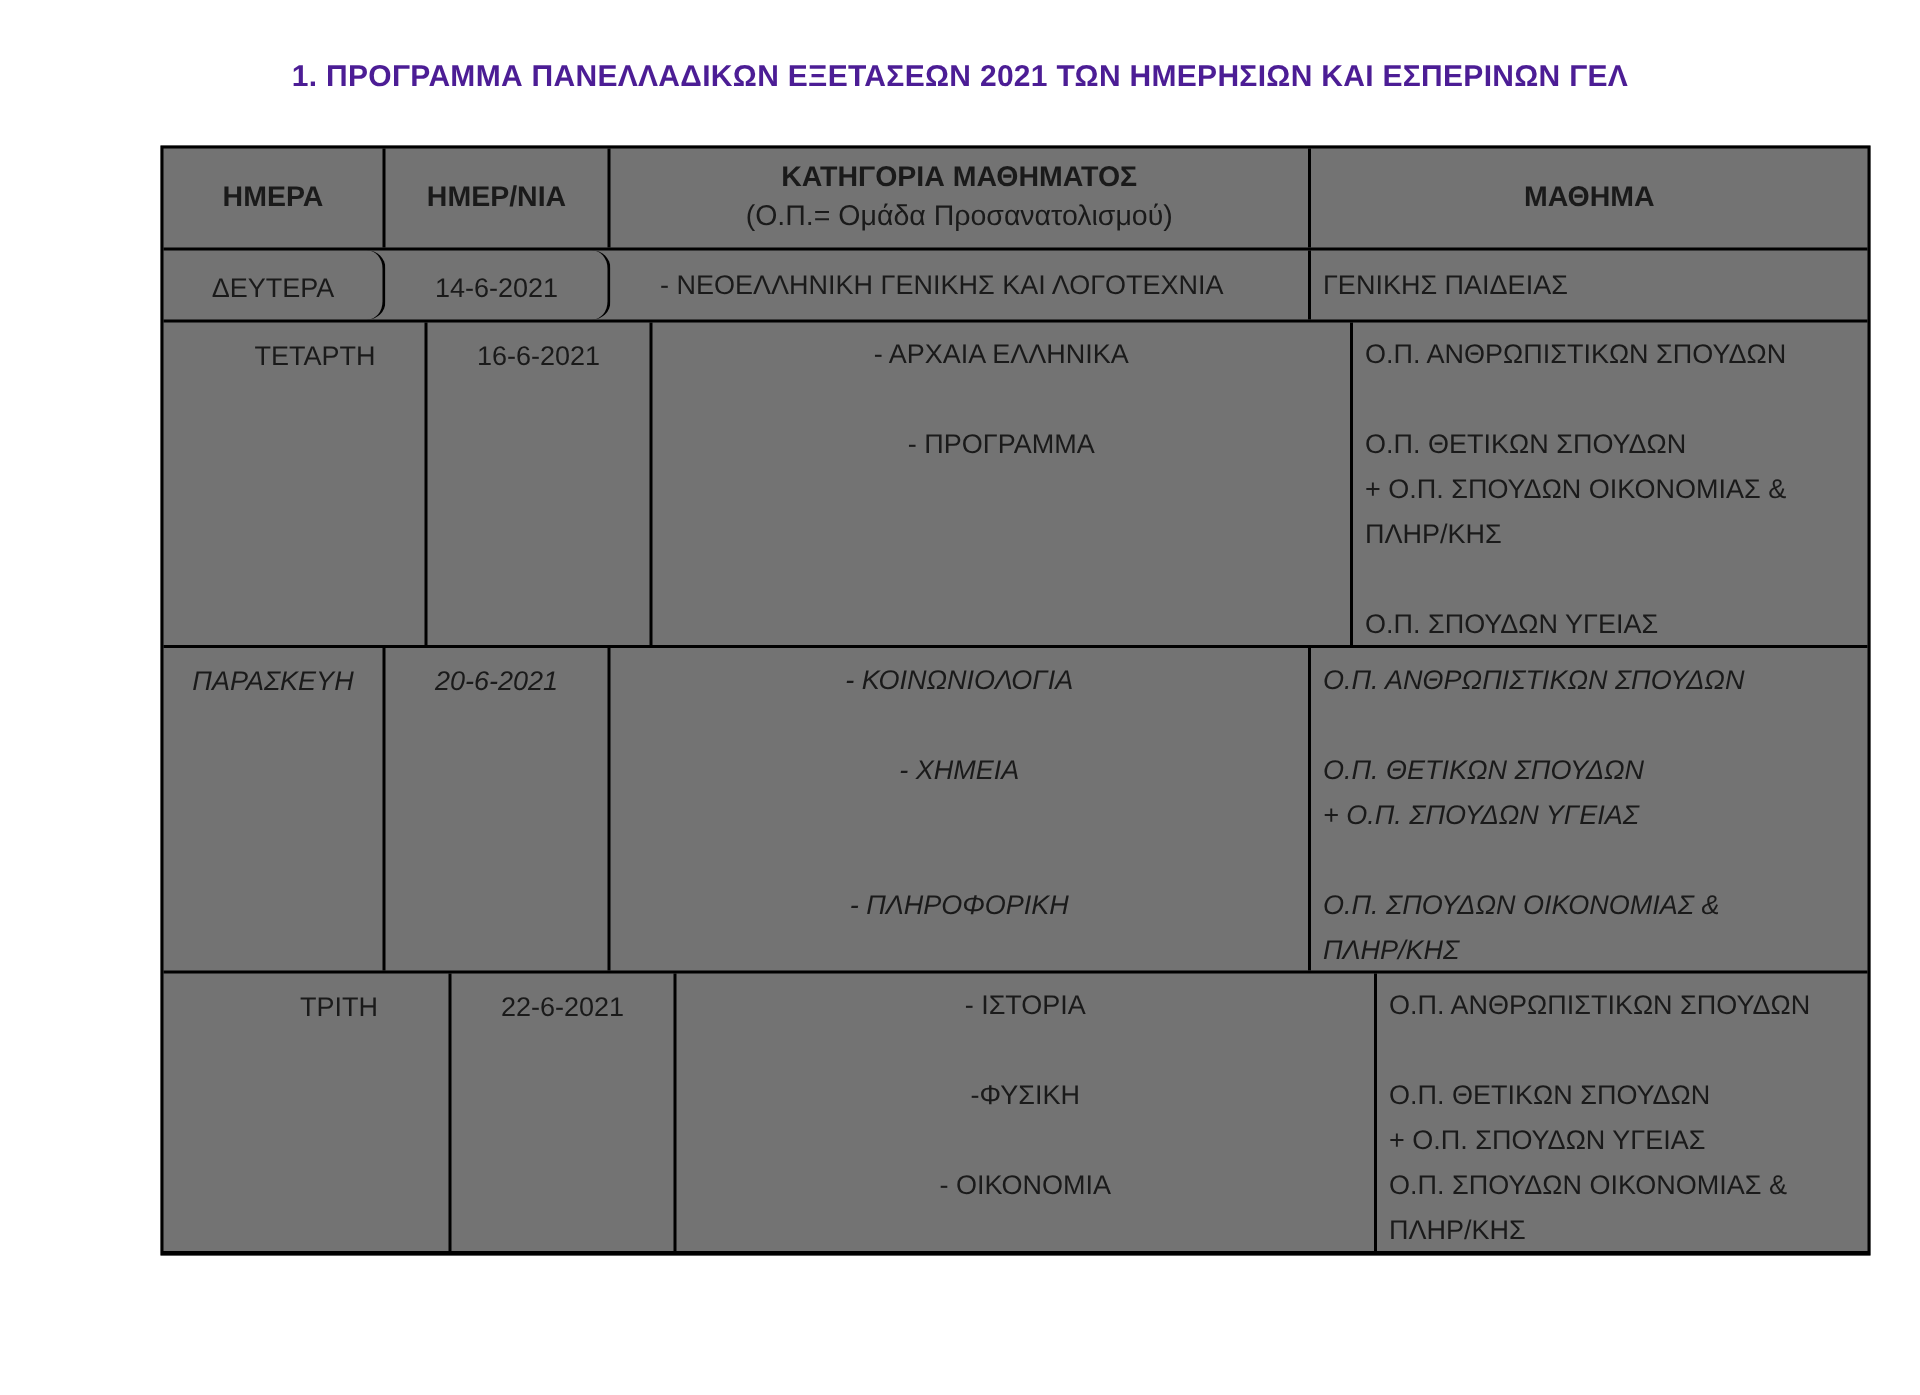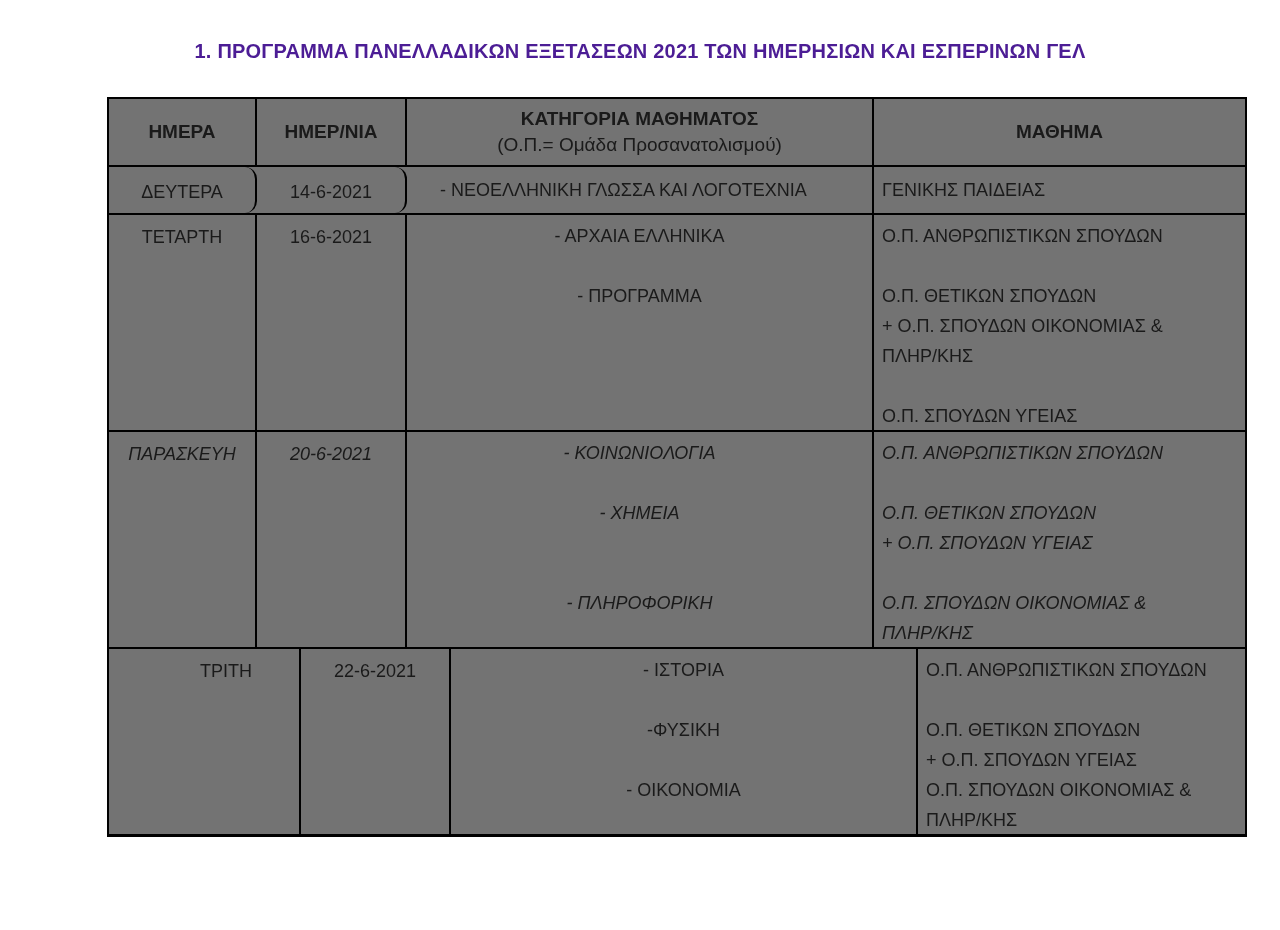--- a/index.html
+++ b/index.html
@@ -45,21 +45,21 @@
   .thead .cell {
     display: flex; flex-direction: column;
     align-items: center; justify-content: center;
     font-weight: bold; font-size: 19px; text-align: center;
   }
   .thead .cat-head-sub { font-weight: normal; font-size: 19px; line-height: 26px; white-space: nowrap; }
   .thead .cat-head-main { line-height: 26px; white-space: nowrap; }
 
   
   .r1 { height: 48px; }
-  .r2 { height: 217px; }
+  .r2 { height: 217px; padding-left: 28px; }
   .r3 { height: 217px; font-style: italic; }
   .r4 { height: 185px; }
 
   .cell { font-size: 18px; }
   .day-cell, .date-cell { text-align: center; padding-top: 7px; line-height: 30px; white-space: nowrap; }
   .r1 .day-cell, .r1 .date-cell { padding-top: 4px; display: flex; align-items: center; justify-content: center; border-radius: 12px; }
 
   .lines { padding-top: 6px; }
   .line { height: 30px; line-height: 30px; white-space: nowrap; }
   .subject-cell .line { text-align: center; }
@@ -85,21 +85,21 @@
         <div class="cat-head-sub">(Ο.Π.= Ομάδα Προσανατολισμού)</div>
       </div>
       <div class="cell">ΜΑΘΗΜΑ</div>
     </div>
 
     <div class="trow r1">
       <div class="cell day-cell">ΔΕΥΤΕΡΑ</div>
       <div class="cell date-cell">14-6-2021</div>
       <div class="cell subject-cell">
         <div class="lines">
-            <div class="line">- ΝΕΟΕΛΛΗΝΙΚΗ ΓΛΩΣΣΑ ΚΑΙ ΛΟΓΟΤΕΧΝΙΑ</div>
+            <div class="line">- ΝΕΟΕΛΛΗΝΙΚΗ ΓΕΝΙΚΗΣ ΚΑΙ ΛΟΓΟΤΕΧΝΙΑ</div>
           </div>
       </div>
       <div class="cell category-cell">
         <div class="lines">
             <div class="line">ΓΕΝΙΚΗΣ ΠΑΙΔΕΙΑΣ</div>
           </div>
       </div>
     </div>
 
     <div class="trow r2">

